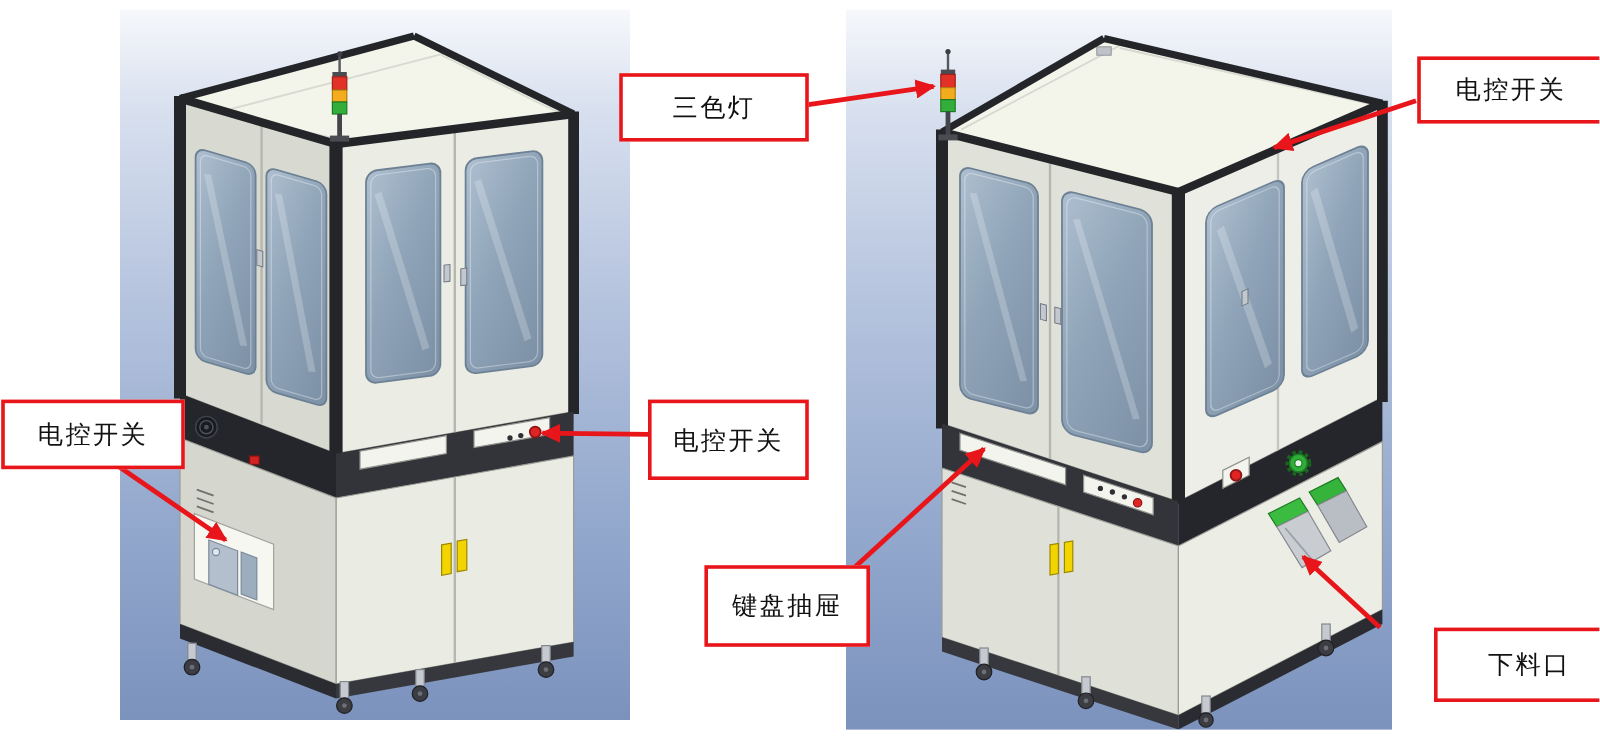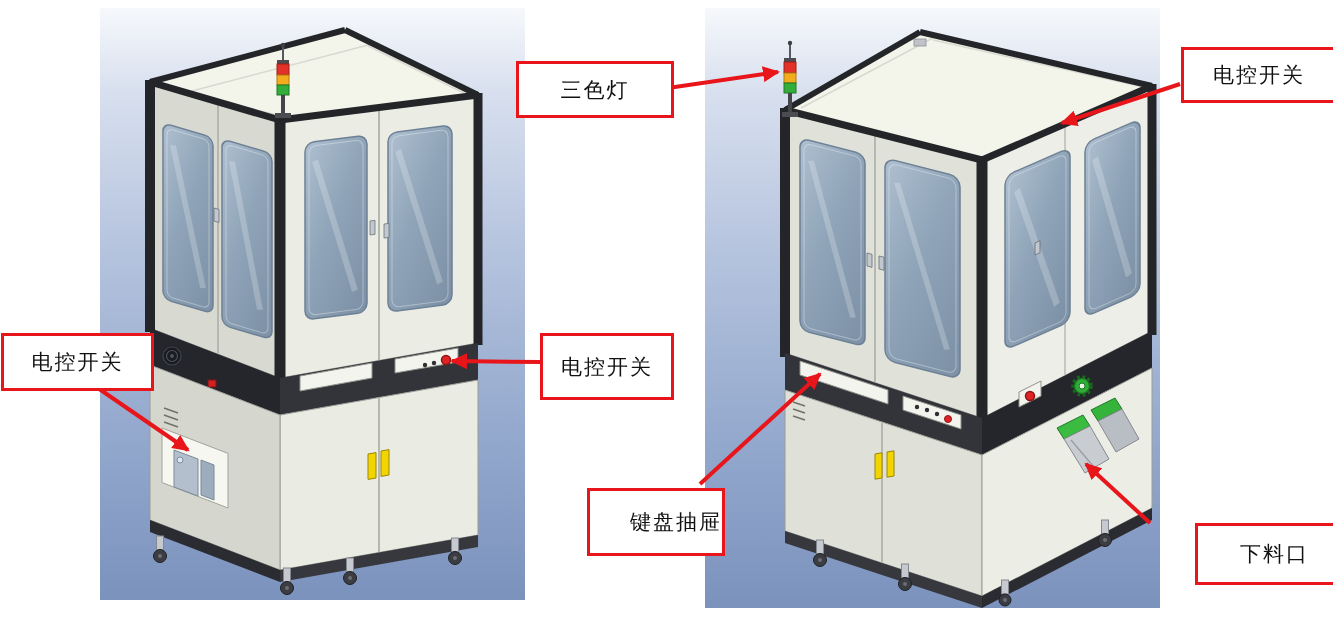--- a/index.html
+++ b/index.html
@@ -9,21 +9,21 @@
          background:linear-gradient(180deg,#f6f8fb 0%,#d8e0ef 14%,#b6c4de 40%,#95aace 70%,#7b92bd 100%);}
   #panel-left{left:100px;top:8px;width:425px;height:592px;}
   #panel-right{left:705px;top:8px;width:455px;height:600px;}
   .callout{position:absolute;background:#ffffff;border:3px solid #e8151a;
            display:flex;align-items:center;justify-content:center;
            color:#111111;font-size:21px;letter-spacing:2px;white-space:nowrap;}
   #co-tricolor{left:516px;top:61px;width:152px;height:51px;font-family:Liberation Mono, monospace;}
   #co-sheet{left:1181px;top:47px;width:150px;height:50px;}
   #co-airfilter{left:1px;top:333px;width:147px;height:52px;}
   #co-switch{left:540px;top:333px;width:128px;height:61px;}
-  #co-drawer{left:587px;top:488px;width:132px;height:62px;justify-content:flex-end;}
+  #co-drawer{left:587px;top:471px;width:132px;height:62px;}
   #co-outlet{left:1195px;top:523px;width:153px;height:56px;justify-content:center;}
   #arrows{position:absolute;left:0;top:0;pointer-events:none;}
   svg{display:block;}
 </style>
 </head>
 <body>
 
 <div class="stage">
 
   <div class="panel" id="panel-left">

